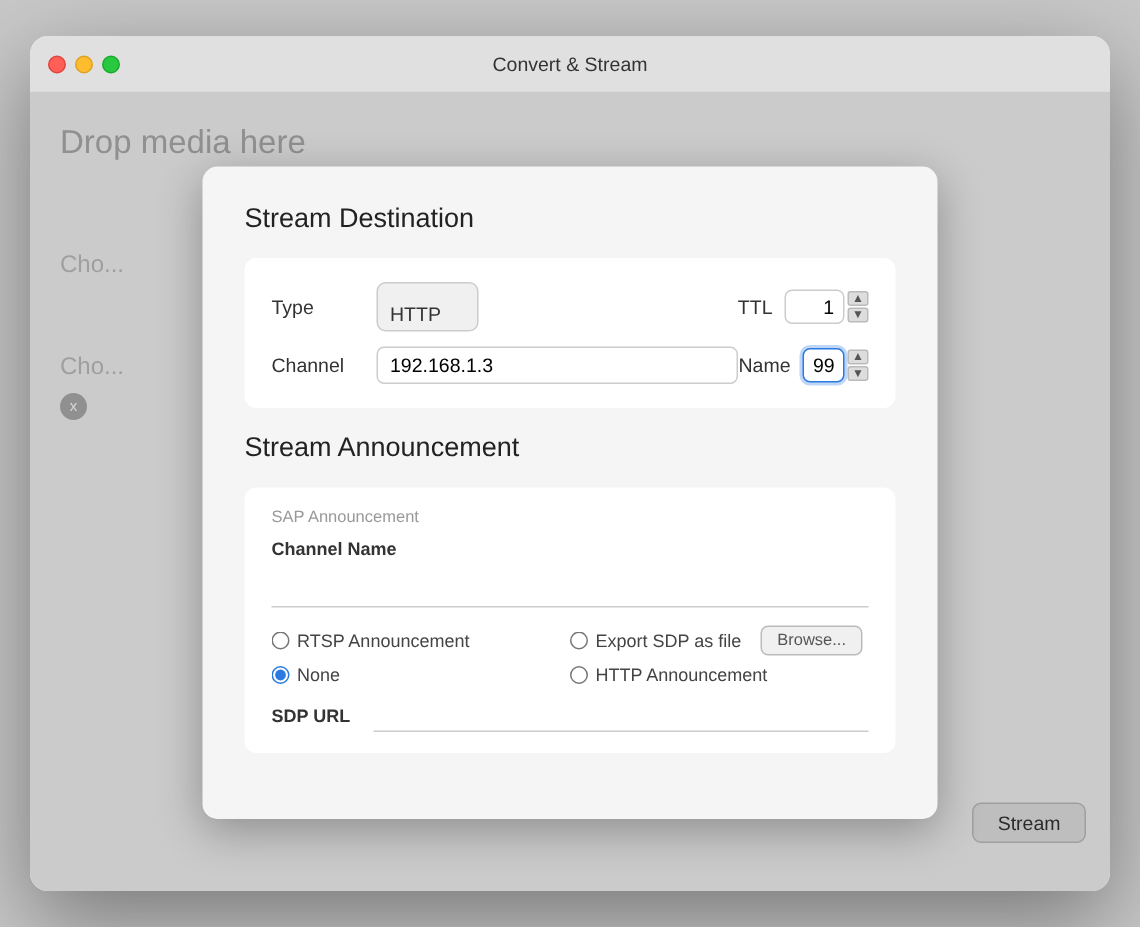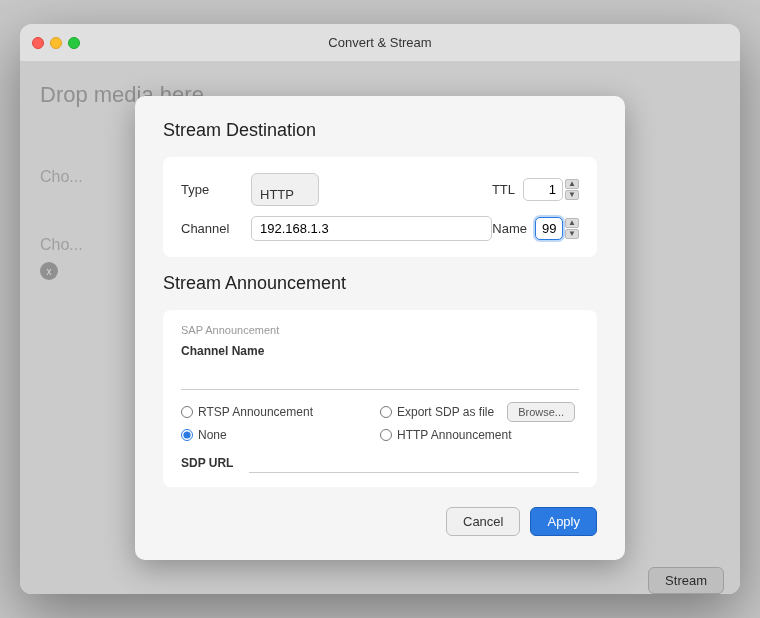--- a/index.html
+++ b/index.html
@@ -97,21 +97,21 @@
       height: 18px;
       background: #aaa;
       border-radius: 50%;
       color: white;
       font-size: 10px;
       margin-top: 4px;
     }
 
     .stream-btn-container {
       position: absolute;
-      bottom: 0;
+      bottom: 32px;
       right: 16px;
     }
 
     .stream-btn {
       background: #e0e0e0;
       border: 1px solid #bbb;
       border-radius: 6px;
       padding: 5px 16px;
       font-size: 13px;
       color: #333;
@@ -481,21 +481,17 @@
               <span>HTTP Announcement</span>
             </label>
           </div>
 
           <div class="sdp-row">
             <span class="sdp-label">SDP URL</span>
             <input type="text" class="sdp-input" value="" style="">
           </div>
         </div>
 
-        <div class="dialog-buttons">
-          <button class="btn-cancel">Cancel</button>
-          <button class="btn-apply">Apply</button>
-        </div>
 
       </div>
     </div>
   </div>
 </div>
 
 </body></html>

